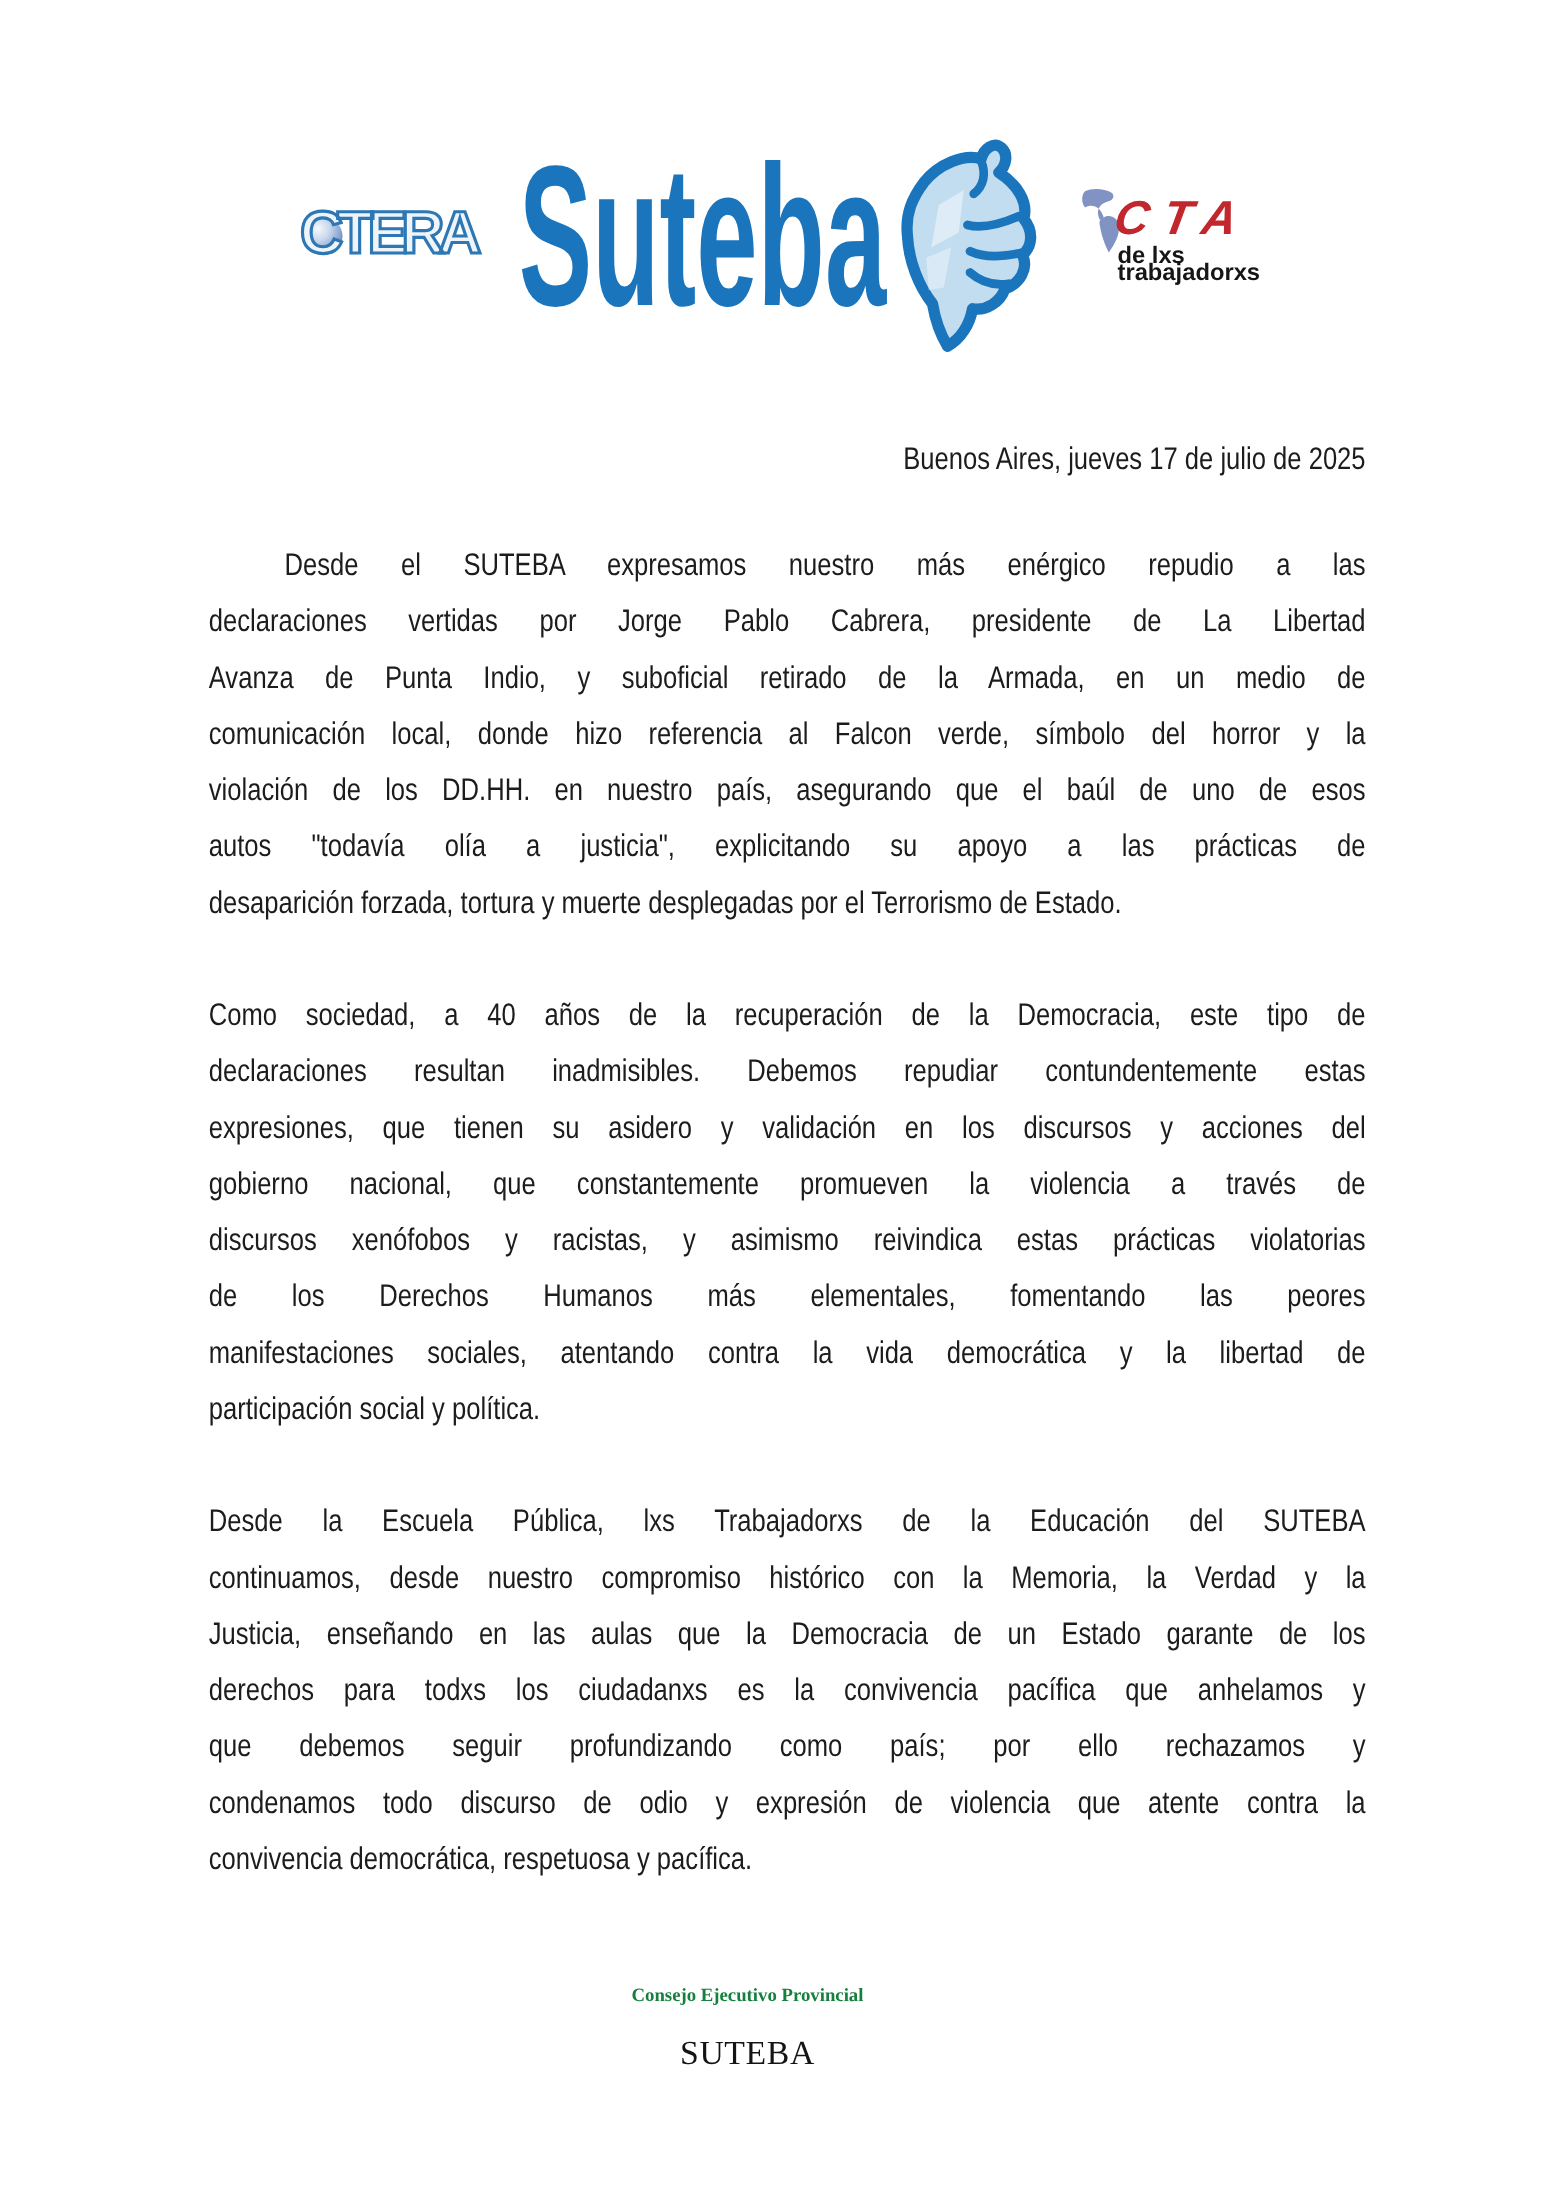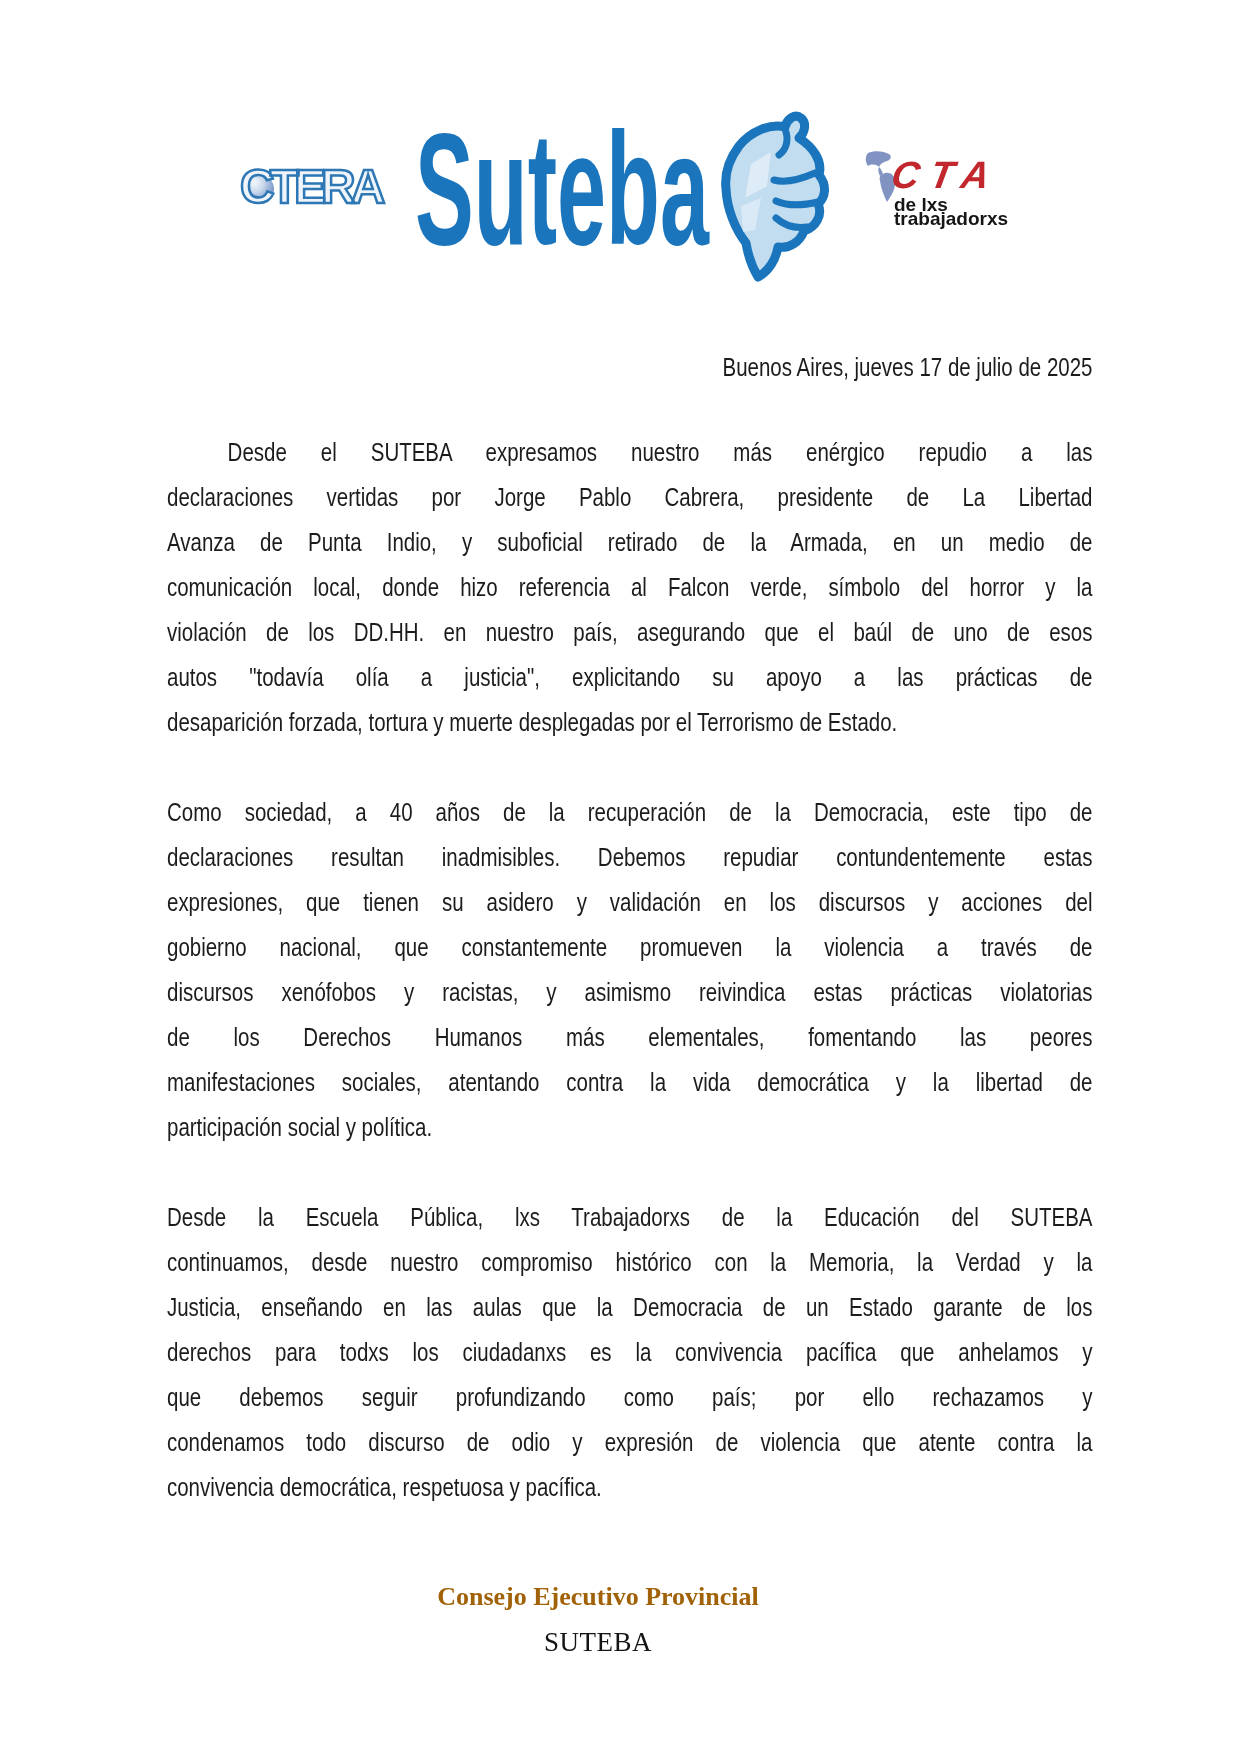--- a/index.html
+++ b/index.html
@@ -47,21 +47,21 @@
   .date-line { text-align:right; line-height:45px; margin-bottom:40px; }
   .paragraph { margin:0 0 45px 0; }
   .tline { text-align:justify; text-align-last:justify; line-height:45px; white-space:normal; }
   .tline-last { text-align-last:left; }
   .tline-indent { text-indent:74px; }
 
   
   .signature { position:absolute; left:167px; top:1582px; width:862px; text-align:center; }
   .sig-role {
     font-family:"Liberation Serif", serif; font-weight:bold;
-    font-size:26px; line-height:30px; color:#a16207;
+    font-size:15px; line-height:30px; color:#15803d;
   }
   .sig-org {
     font-family:"Liberation Serif", serif; font-weight:normal;
     font-size:27px; line-height:32px; margin-top:14px; color:#141414; letter-spacing:0.5px;
   }
 </style>
 </head>
 <body>
 
 <div class="page">

